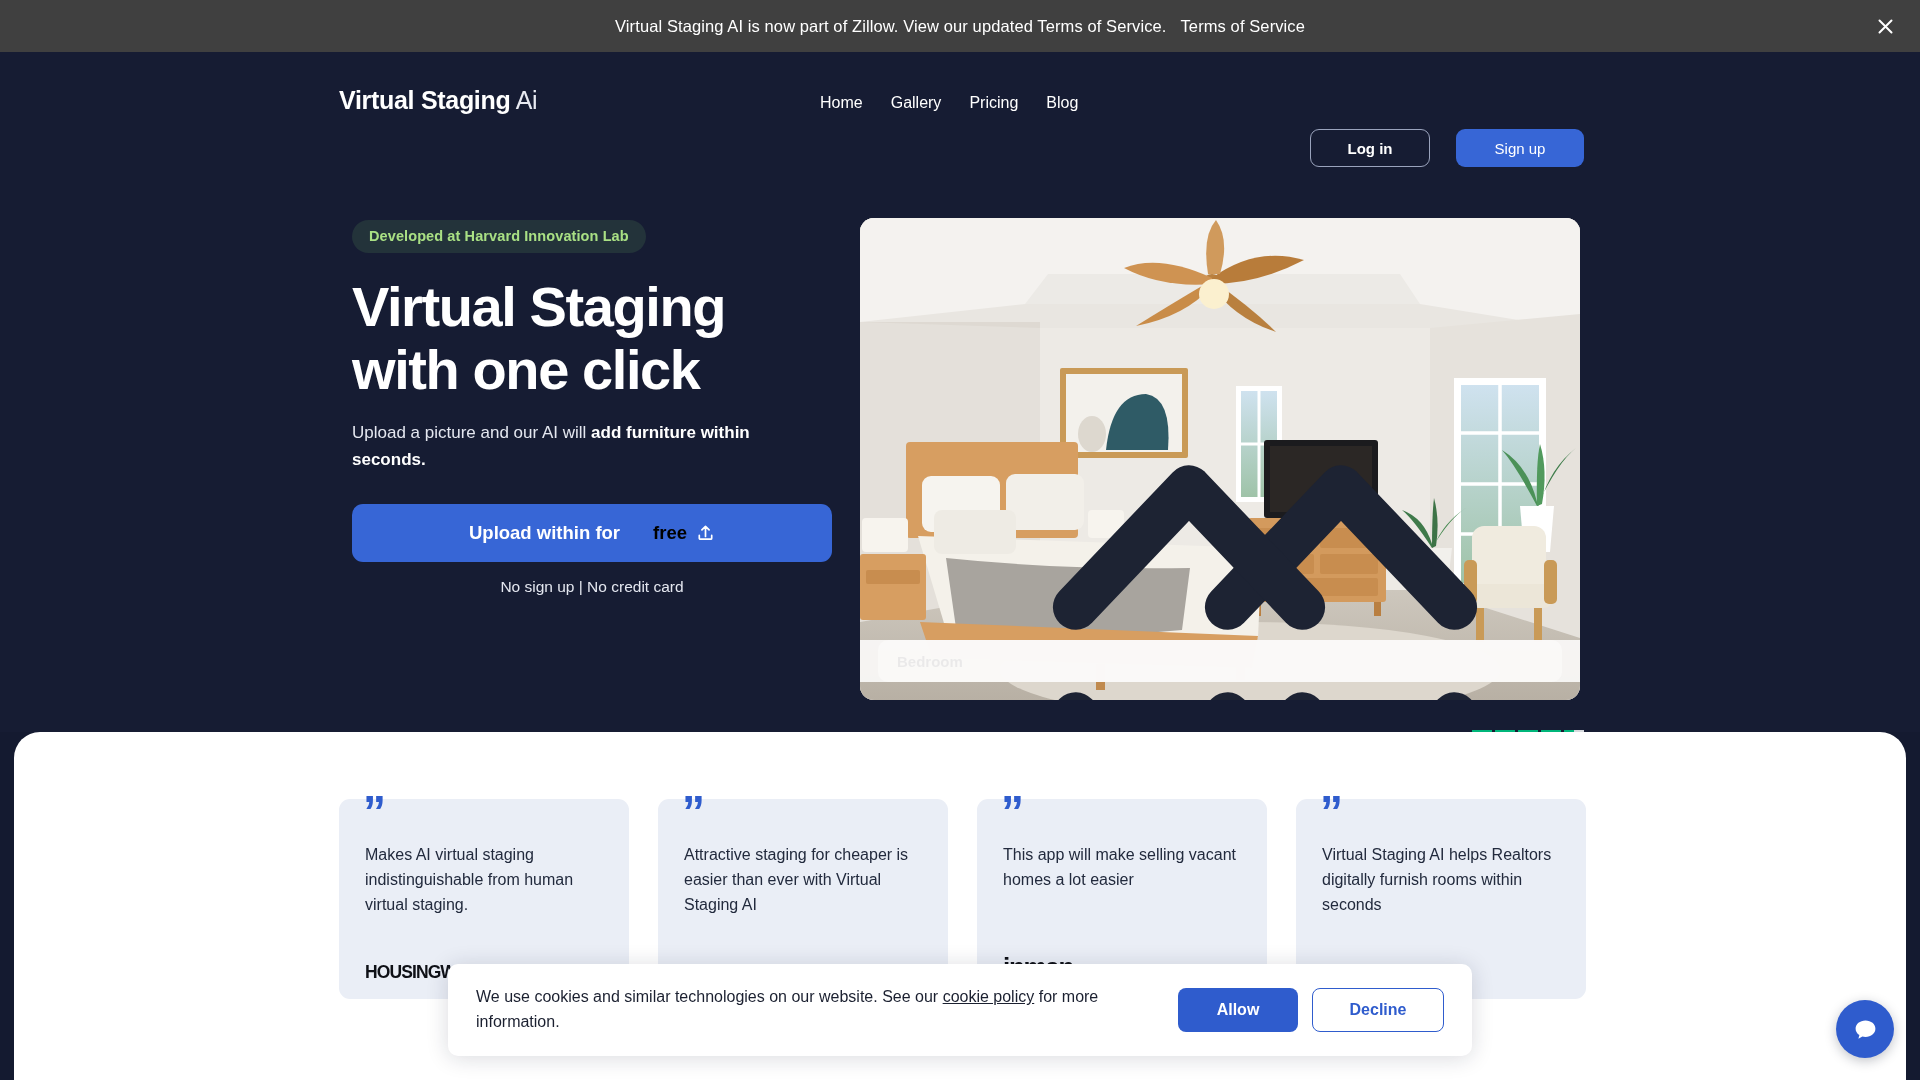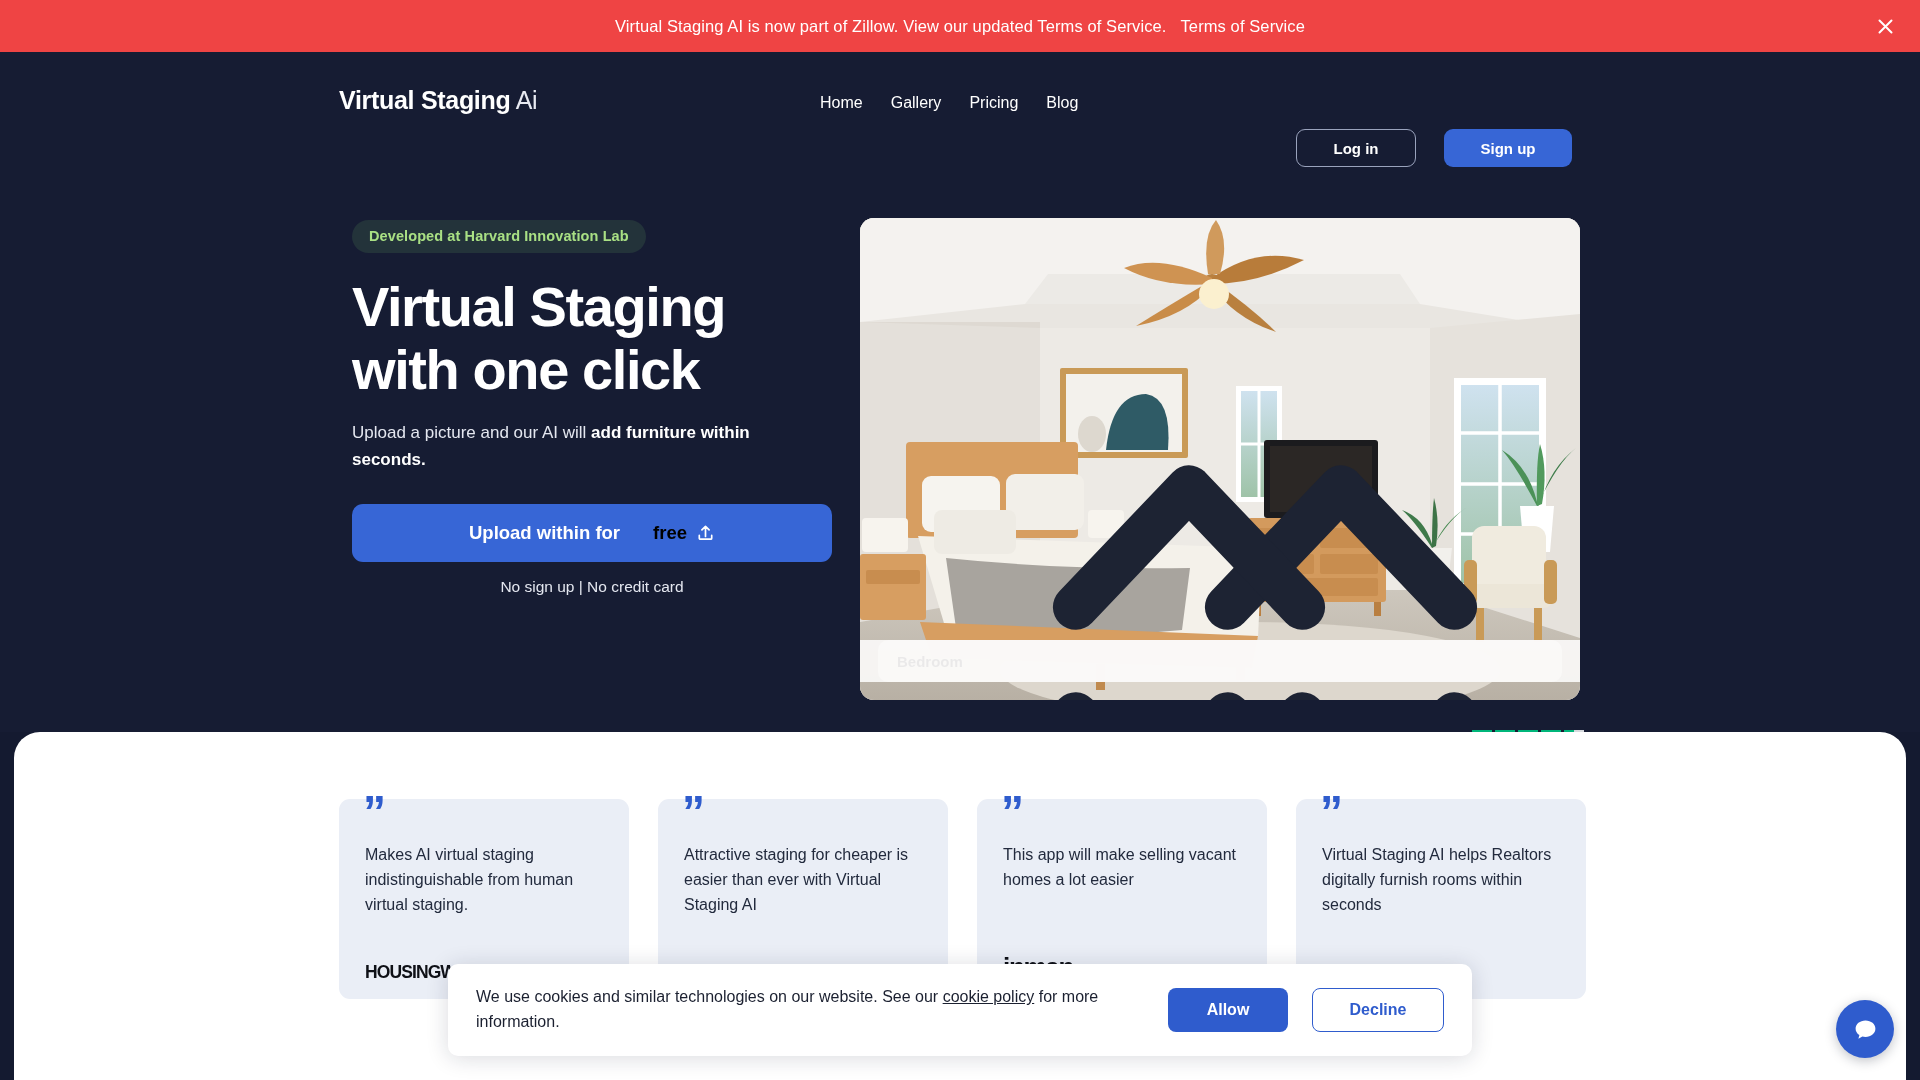--- a/index.html
+++ b/index.html
@@ -19,21 +19,21 @@
     background: #141a30;
     overflow: hidden;
   }
 
   
   .announce {
     position: absolute;
     top: 0; left: 0;
     width: 1920px;
     height: 52px;
-    background: #ef4444;
+    background: #404040;
     display: flex;
     align-items: center;
     justify-content: center;
     gap: 14px;
   }
   .announce-text {
     color: #ffffff;
     font-size: 16.5px;
     letter-spacing: 0.1px;
   }
@@ -92,41 +92,41 @@
   .nav-link {
     color: #ffffff;
     font-size: 16px;
     text-decoration: none;
     cursor: pointer;
     white-space: nowrap;
   }
 
   .btn-login {
     position: absolute;
-    right: 504px; top: 57px;
+    right: 490px; top: 57px;
     width: 120px; height: 38px;
     border: 1.3px solid #9aa3bd;
     border-radius: 9px;
     background: transparent;
     color: #ffffff;
     font-size: 15px;
     font-weight: bold;
     font-family: "Liberation Sans", sans-serif;
     cursor: pointer;
   }
   .btn-signup {
     position: absolute;
-    right: 348px; top: 57px;
+    right: 336px; top: 57px;
     width: 128px; height: 38px;
     border: none;
     border-radius: 9px;
     background: #3766d6;
     color: #ffffff;
     font-size: 15px;
-    font-weight: bold;
+    font-weight: normal;
     font-family: "Liberation Sans", sans-serif;
     cursor: pointer;
   }
 
   
   .hero-left {
     position: absolute;
     left: 352px; top: 168px;
     width: 500px;
   }
@@ -343,21 +343,21 @@
   }
   .cookie-link {
     color: #1b2030;
     text-decoration: underline;
     cursor: pointer;
   }
   .cookie-btns {
     position: absolute;
     right: 28px;
     display: flex;
-    gap: 24px;
+    gap: 14px;
     align-items: center;
     padding-left: 24px;
   }
   .btn-allow {
     width: 120px; height: 44px;
     border: none;
     border-radius: 8px;
     background: #2f5ccd;
     color: #ffffff;
     font-size: 16px;

